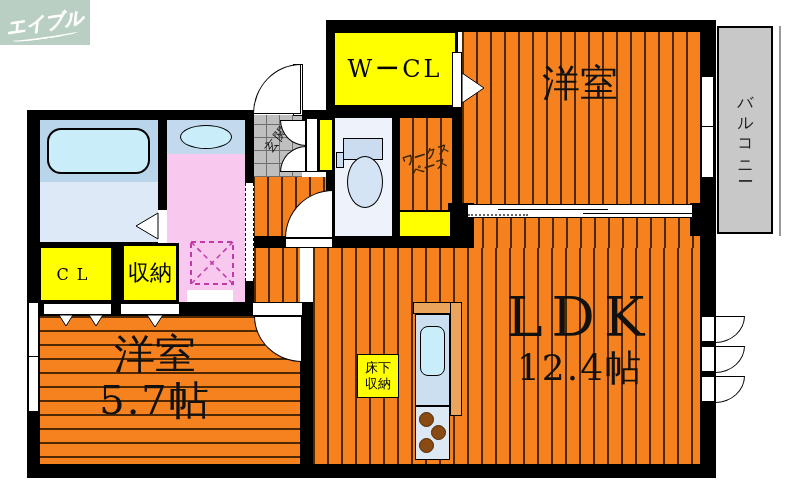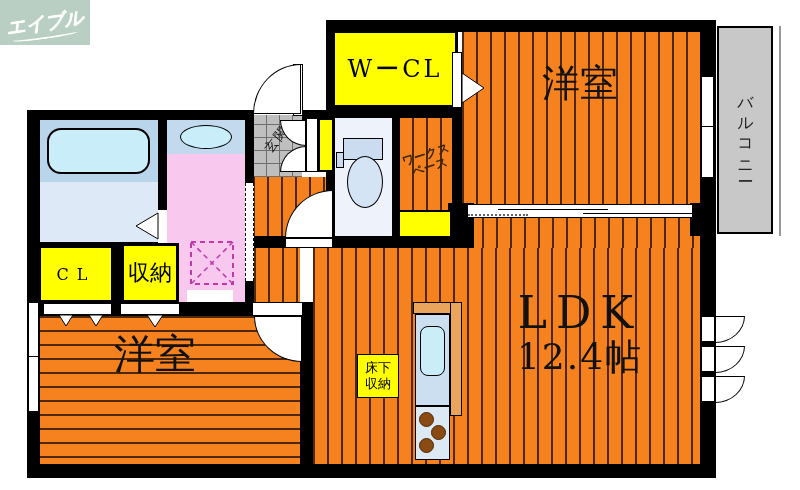--- a/index.html
+++ b/index.html
@@ -179,25 +179,26 @@
 
   <div class="abs" style="left:357px;top:354px;width:42px;height:44px;background:#ffff00;border:1px solid #000;display:flex;flex-direction:column;align-items:center;justify-content:center;font-size:13px;line-height:1.25">
     <div>床下</div>
     <div>収納</div>
   </div>
 
   <div class="roomlabel" style="left:470px;top:62px;width:220px">
     <div style="font-size:38px">洋室</div>
   </div>
   <div class="roomlabel" style="left:460px;top:288px;width:240px">
-    <div style="font-size:44px;letter-spacing:9px">LDK</div>
+    <div style="font-size:54px;letter-spacing:9px">LDK</div>
     <div style="font-size:36px;letter-spacing:2px">12.4帖</div>
   </div>
   <div class="roomlabel" style="left:50px;top:332px;width:210px">
     <div style="font-size:41px">洋室</div>
+    <div style="font-size:40px;letter-spacing:2px">5.7帖</div>
   </div>
 
   <div class="abs" style="left:0;top:0;width:90px;height:45px;background:#b9cfc3;display:flex;align-items:center;justify-content:center">
     <span style="color:#fff;font-style:italic;font-weight:bold;font-size:19px;font-family:'DejaVu Sans','Liberation Sans',sans-serif;transform:rotate(-8deg);text-shadow:0 0 1px #fff">エイブル</span>
     <div class="abs" style="left:12px;top:33px;width:66px;height:6px;border-bottom:2px solid #fff;border-radius:50%;transform:rotate(-8deg)"></div>
   </div>
 
 </div>
 
 </body></html>

